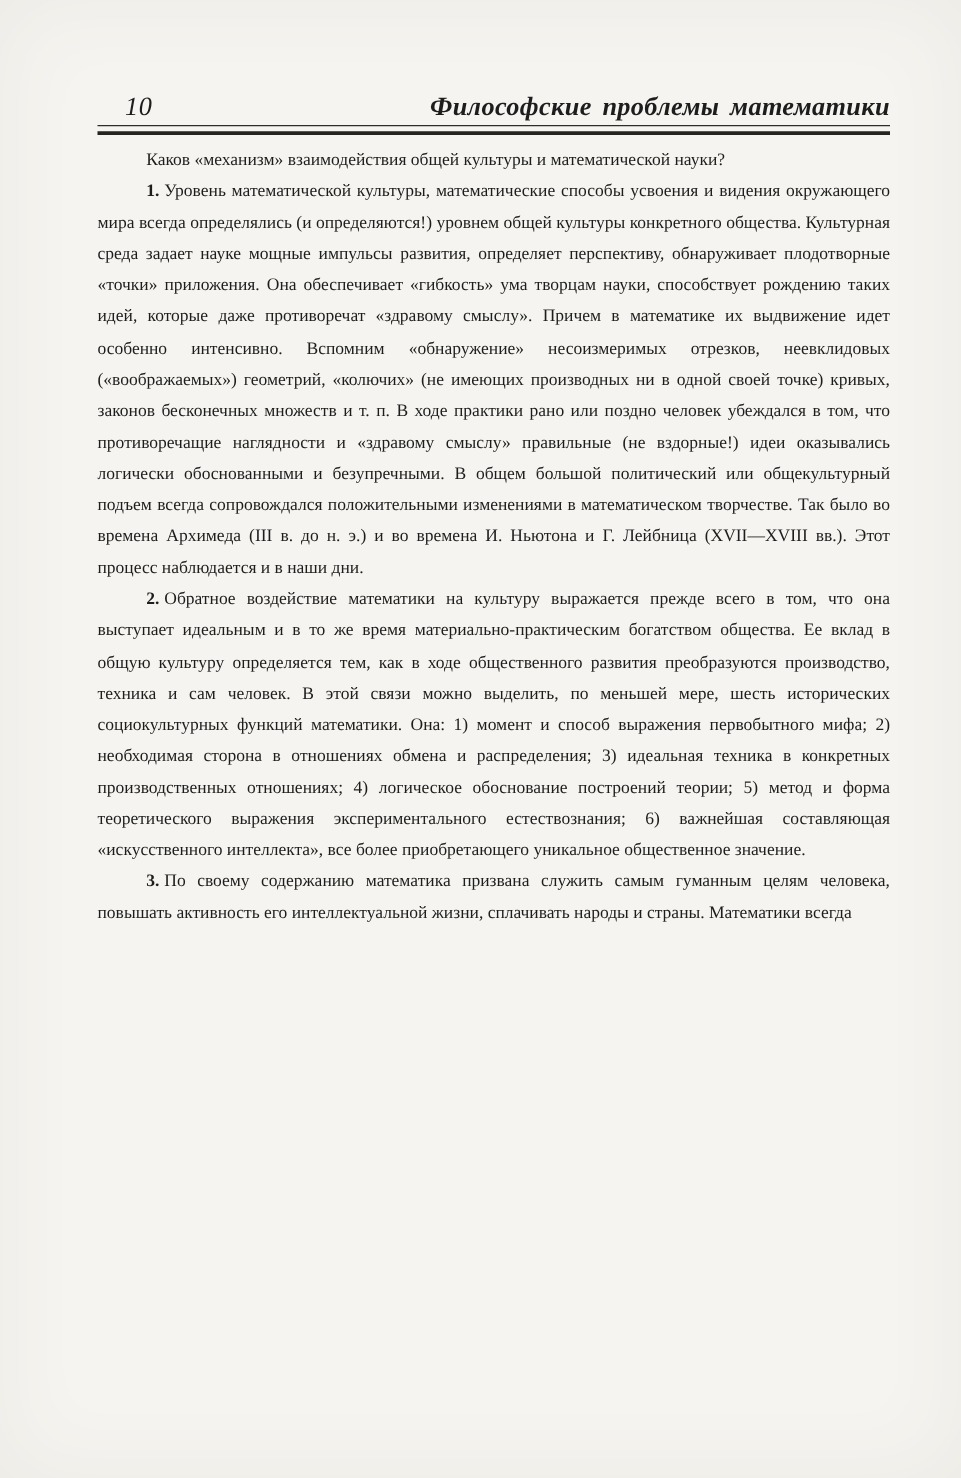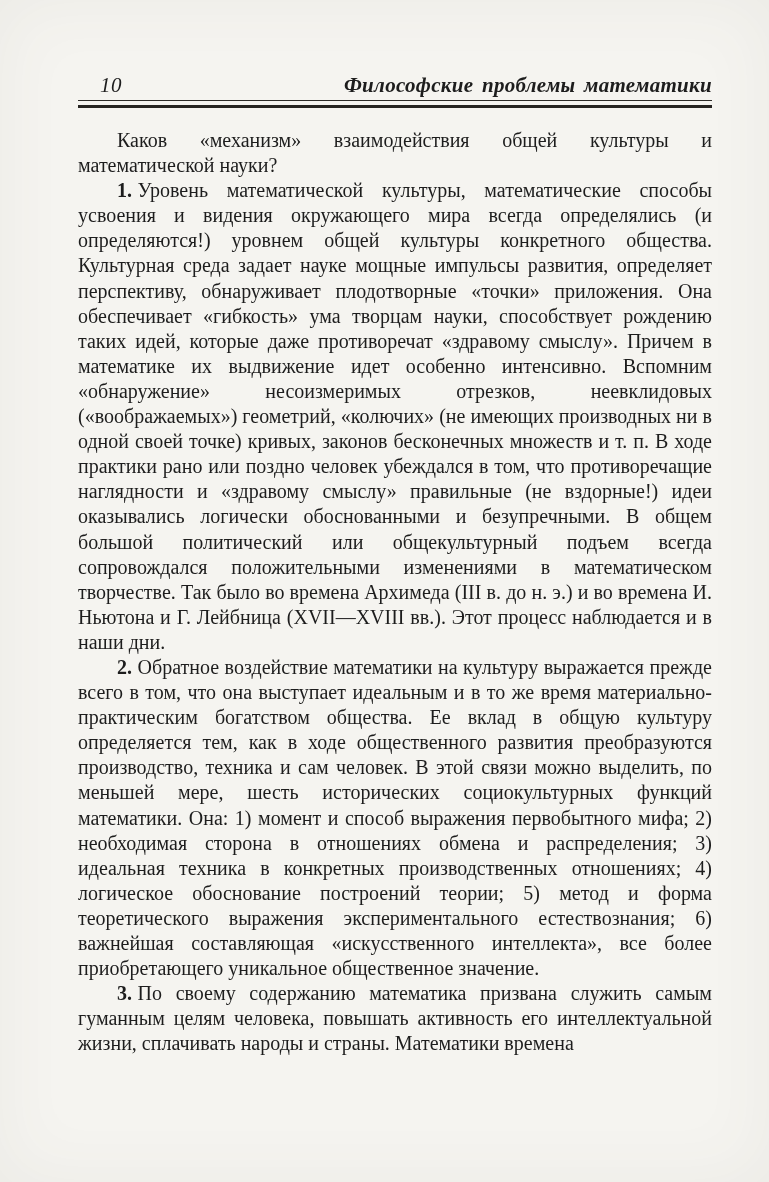--- a/index.html
+++ b/index.html
@@ -50,22 +50,22 @@
     border:0;
     border-top:1.6px solid #2e2c29;
     margin:2px 0 0 0;
   }
   .rule-thick{
     border:0;
     border-top:3px solid #262421;
     margin:4px 0 0 0;
   }
   .body-text{
-    margin-top:20px;
-    font-size:20px;
+    margin-top:8px;
+    font-size:14px;
     line-height:25.1px;
     text-align:justify;
     text-justify:inter-word;
   }
   .body-text p{
     margin:0;
     text-indent:39px;
   }
   .pnum{
     font-weight:bold;
@@ -86,17 +86,17 @@
     <hr class="rule-thin">
     <hr class="rule-thick">
 
     <main class="body-text">
       <p><span>Каков «механизм» взаимодействия общей культуры и математической науки?</span></p>
 
       <p><b class="pnum">1.</b><span>Уровень математической культуры, математические способы усвоения и видения окружающего мира всегда определялись (и определяются!) уровнем общей культуры конкретного общества. Культурная среда задает науке мощные импульсы развития, определяет перспективу, обнаруживает плодотворные «точки» приложения. Она обеспечивает «гибкость» ума творцам науки, способствует рождению таких идей, которые даже противоречат «здравому смыслу». Причем в математике их выдвижение идет особенно интенсивно. Вспомним «обнаружение» несоизмеримых отрезков, неевклидовых («воображаемых») геометрий, «колючих» (не имеющих производных ни в одной своей точке) кривых, законов бесконечных множеств и т. п. В ходе практики рано или поздно человек убеждался в том, что противоречащие наглядности и «здравому смыслу» правильные (не вздорные!) идеи оказывались логически обоснованными и безупречными. В общем большой политический или общекультурный подъем всегда сопровождался положительными изменениями в математическом творчестве. Так было во времена Архимеда (III в. до н. э.) и во времена И. Ньютона и Г. Лейбница (XVII—XVIII вв.). Этот процесс наблюдается и в наши дни.</span></p>
 
       <p><b class="pnum">2.</b><span>Обратное воздействие математики на культуру выражается прежде всего в том, что она выступает идеальным и в то же время материально-практическим богатством общества. Ее вклад в общую культуру определяется тем, как в ходе общественного развития преобразуются производство, техника и сам человек. В этой связи можно выделить, по меньшей мере, шесть исторических социокультурных функций математики. Она: 1) момент и способ выражения первобытного мифа; 2) необходимая сторона в отношениях обмена и распределения; 3) идеальная техника в конкретных производственных отношениях; 4) логическое обоснование построений теории; 5) метод и форма теоретического выражения экспериментального естествознания; 6) важнейшая составляющая «искусственного интеллекта», все более приобретающего уникальное общественное значение.</span></p>
 
-      <p><b class="pnum">3.</b><span>По своему содержанию математика призвана служить самым гуманным целям человека, повышать активность его интеллектуальной жизни, сплачивать народы и страны. Математики времена</span></p>
+      <p><b class="pnum">3.</b><span>По своему содержанию математика призвана служить самым гуманным целям человека, повышать активность его интеллектуальной жизни, сплачивать народы и страны. Математики всегда</span></p>
     </main>
 
   </div>
 </div>
 
 </body></html>

